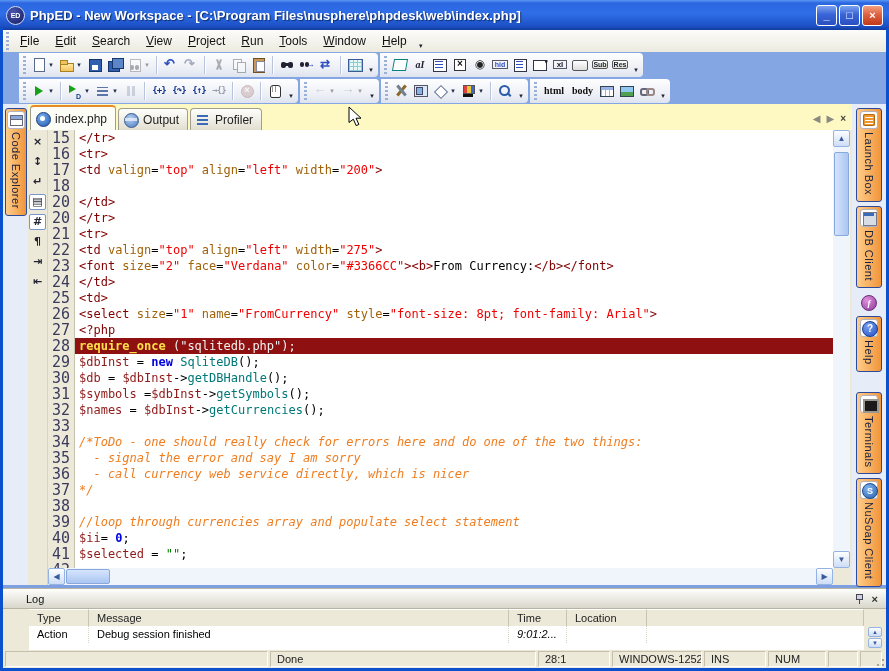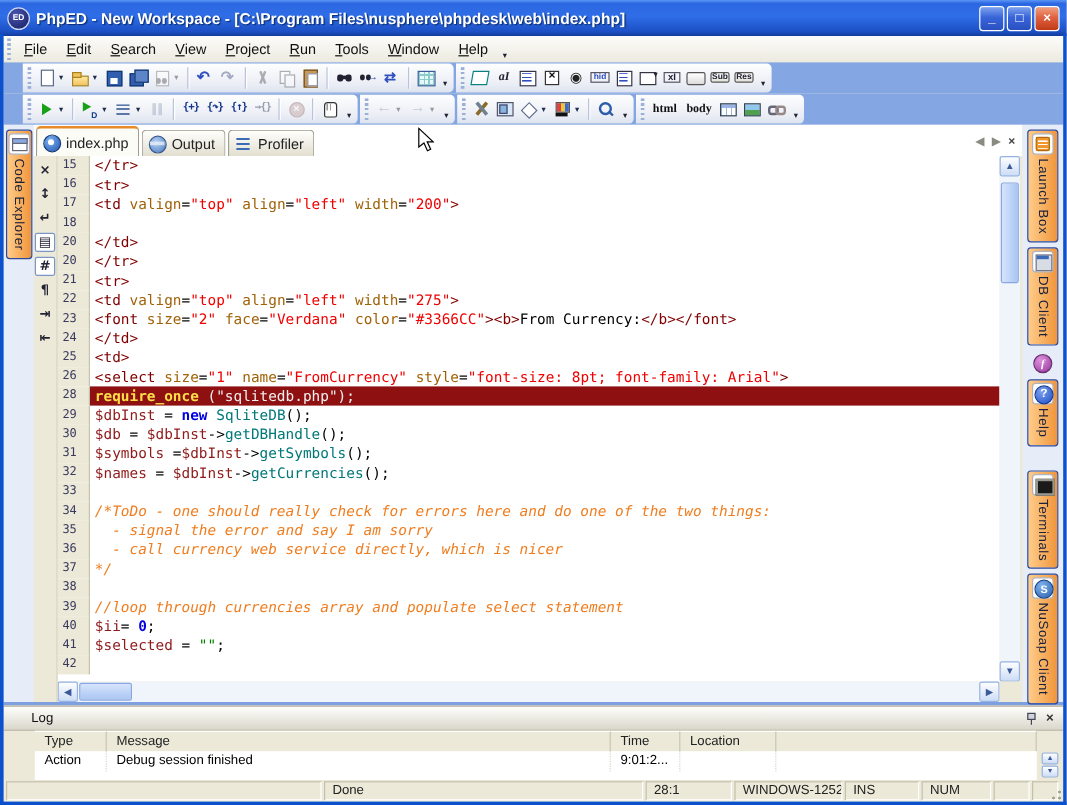--- a/index.html
+++ b/index.html
@@ -107,21 +107,21 @@
   .i-zoom::before{content:"";position:absolute;left:2px;top:2px;width:7px;height:7px;border:2px solid #2a5caa;border-radius:50%;}
   .i-zoom::after{content:"";position:absolute;left:11px;top:9px;width:2px;height:5px;background:#2a5caa;transform:rotate(-45deg);}
   .i-texttag{font:bold 10px/15px "Liberation Serif",serif;color:#111;width:auto !important;padding:0 2px;}
   .i-table::before{content:"";position:absolute;left:1px;top:3px;width:12px;height:9px;border:1px solid #345;
     background:repeating-linear-gradient(90deg,#9ab4d8 0 1px,transparent 1px 4px),linear-gradient(#9ab4e8 0 3px,#fff 3px);}
   .i-image::before{content:"";position:absolute;left:1px;top:3px;width:12px;height:9px;border:1px solid #345;background:linear-gradient(180deg,#90c8f0 0 55%,#50a050 55%);}
   .i-anchor::before{content:"";position:absolute;left:1px;top:5px;width:5px;height:4px;border:2px solid #667;border-radius:3px;}
   .i-anchor::after{content:"";position:absolute;left:7px;top:5px;width:5px;height:4px;border:2px solid #988;border-radius:3px;}
 
   
-  #tabbar{position:absolute;left:28px;top:104px;width:824px;height:26px;background:#ffffff;display:flex;align-items:flex-end;}
+  #tabbar{position:absolute;left:28px;top:104px;width:824px;height:26px;background:#fef9c3;display:flex;align-items:flex-end;}
   .dtab{display:inline-flex;align-items:center;height:22px;margin-right:2px;padding:0 8px 0 4px;
     background:linear-gradient(180deg,#fefefc,#e2dfd0);border:1px solid #a09e8e;border-bottom:none;border-radius:4px 4px 0 0;
     font-size:12px;color:#222;}
   .dtab.active{height:25px;background:#fcfcf6;border-top:2px solid #e78b28;font-weight:normal;}
   .dticon{position:relative;width:16px;height:16px;margin-right:4px;flex:none;}
   .di-php-file::before{content:"";position:absolute;left:1px;top:1px;width:13px;height:13px;border-radius:50%;
     background:radial-gradient(circle at 35% 30%,#7ab0f0,#2458b0);border:1px solid #163c78;}
   .di-php-file::after{content:"";position:absolute;left:5px;top:5px;width:5px;height:5px;background:#fff;border-radius:50%;}
   .di-browser::before{content:"";position:absolute;left:1px;top:1px;width:13px;height:13px;border-radius:50%;
     background:radial-gradient(circle at 40% 35%,#b8d4f4,#4878c0);border:1px solid #3a5a8c;}
@@ -160,21 +160,21 @@
     background:radial-gradient(circle at 35% 30%,#80b4ec,#2860b0);border:1px solid #1c4888;
     color:#fff;font:bold 9px/14px "Liberation Sans",sans-serif;text-align:center;}
   .dkbtn{margin:4px auto 2px auto;width:22px;display:flex;justify-content:center;padding:2px 0;}
 
   
   #ed-toolbar{position:absolute;left:28px;top:130px;width:20px;height:455px;background:#ece9d8;border-right:1px solid #d8d4c4;z-index:4;}
   .edt-btn{width:17px;height:16px;margin:4px auto 3px auto;font:bold 11px/15px "DejaVu Sans",sans-serif;color:#223;text-align:center;border-radius:2px;}
   .edt-btn.pressed{background:#fff;border:1px solid #7a96c8;line-height:13px;}
   #editor{position:absolute;left:48px;top:130px;width:785px;height:438px;background:#fff;overflow:hidden;font:12px/16px "DejaVu Sans Mono",monospace;}
   .code-row{display:flex;height:16px;white-space:pre;}
-  .ln{width:27px;flex:none;background:#ece9d8;border-right:1px solid #c6c2b0;color:#3a3a5e;font-size:10px;padding-left:4px;}
+  .ln{width:27px;flex:none;background:#ece9d8;border-right:1px solid #c6c2b0;color:#3a3a5e;font-size:15px;padding-left:4px;}
   .code{flex:1;padding-left:4px;}
   .row-hl .code{background:#8f1010;}
   .s-tag{color:#800000;} .s-attr{color:#a16207;} .s-val{color:#f00000;} .s-txt{color:#000;}
   .s-kw{color:#0000e0;font-weight:bold;} .s-cls{color:#007878;} .s-var{color:#8f1a1a;}
   .s-cmt{color:#ef7d1f;font-style:italic;} .s-str{color:#008000;} .s-num{color:#0000e0;font-weight:bold;}
   .s-php{color:#800000;} .s-hlkw{color:#fde047;font-weight:bold;} .s-hltxt{color:#f0f0f0;}
 
   
   .sb-btn{position:absolute;width:17px;height:17px;background:linear-gradient(180deg,#fdfeff,#cdddf6);border:1px solid #95b3e2;border-radius:2px;
     color:#3a5a9a;font-size:8px;line-height:15px;text-align:center;}
@@ -508,20 +508,21 @@
       <div class="code-row"><span class="ln">17</span><span class="code"><span class="s-tag">&lt;td </span><span class="s-attr">valign</span><span class="s-txt">=</span><span class="s-val">"top"</span><span class="s-txt"> </span><span class="s-attr">align</span><span class="s-txt">=</span><span class="s-val">"left"</span><span class="s-txt"> </span><span class="s-attr">width</span><span class="s-txt">=</span><span class="s-val">"200"</span><span class="s-tag">&gt;</span></span></div>
       <div class="code-row"><span class="ln">18</span><span class="code"></span></div>
       <div class="code-row"><span class="ln">20</span><span class="code"><span class="s-tag">&lt;/td&gt;</span></span></div>
       <div class="code-row"><span class="ln">20</span><span class="code"><span class="s-tag">&lt;/tr&gt;</span></span></div>
       <div class="code-row"><span class="ln">21</span><span class="code"><span class="s-tag">&lt;tr&gt;</span></span></div>
       <div class="code-row"><span class="ln">22</span><span class="code"><span class="s-tag">&lt;td </span><span class="s-attr">valign</span><span class="s-txt">=</span><span class="s-val">"top"</span><span class="s-txt"> </span><span class="s-attr">align</span><span class="s-txt">=</span><span class="s-val">"left"</span><span class="s-txt"> </span><span class="s-attr">width</span><span class="s-txt">=</span><span class="s-val">"275"</span><span class="s-tag">&gt;</span></span></div>
       <div class="code-row"><span class="ln">23</span><span class="code"><span class="s-tag">&lt;font </span><span class="s-attr">size</span><span class="s-txt">=</span><span class="s-val">"2"</span><span class="s-txt"> </span><span class="s-attr">face</span><span class="s-txt">=</span><span class="s-val">"Verdana"</span><span class="s-txt"> </span><span class="s-attr">color</span><span class="s-txt">=</span><span class="s-val">"#3366CC"</span><span class="s-tag">&gt;&lt;b&gt;</span><span class="s-txt">From Currency:</span><span class="s-tag">&lt;/b&gt;&lt;/font&gt;</span></span></div>
       <div class="code-row"><span class="ln">24</span><span class="code"><span class="s-tag">&lt;/td&gt;</span></span></div>
       <div class="code-row"><span class="ln">25</span><span class="code"><span class="s-tag">&lt;td&gt;</span></span></div>
       <div class="code-row"><span class="ln">26</span><span class="code"><span class="s-tag">&lt;select </span><span class="s-attr">size</span><span class="s-txt">=</span><span class="s-val">"1"</span><span class="s-txt"> </span><span class="s-attr">name</span><span class="s-txt">=</span><span class="s-val">"FromCurrency"</span><span class="s-txt"> </span><span class="s-attr">style</span><span class="s-txt">=</span><span class="s-val">"font-size: 8pt; font-family: Arial"</span><span class="s-tag">&gt;</span></span></div>
+      <div class="code-row"><span class="ln">27</span><span class="code"><span class="s-php">&lt;?php</span></span></div>
       <div class="code-row row-hl"><span class="ln">28</span><span class="code"><span class="s-hlkw">require_once</span><span class="s-hltxt"> ("sqlitedb.php");</span></span></div>
       <div class="code-row"><span class="ln">29</span><span class="code"><span class="s-var">$dbInst</span><span class="s-txt"> = </span><span class="s-kw">new</span><span class="s-txt"> </span><span class="s-cls">SqliteDB</span><span class="s-txt">();</span></span></div>
       <div class="code-row"><span class="ln">30</span><span class="code"><span class="s-var">$db</span><span class="s-txt"> = </span><span class="s-var">$dbInst</span><span class="s-txt">-&gt;</span><span class="s-cls">getDBHandle</span><span class="s-txt">();</span></span></div>
       <div class="code-row"><span class="ln">31</span><span class="code"><span class="s-var">$symbols</span><span class="s-txt"> =</span><span class="s-var">$dbInst</span><span class="s-txt">-&gt;</span><span class="s-cls">getSymbols</span><span class="s-txt">();</span></span></div>
       <div class="code-row"><span class="ln">32</span><span class="code"><span class="s-var">$names</span><span class="s-txt"> = </span><span class="s-var">$dbInst</span><span class="s-txt">-&gt;</span><span class="s-cls">getCurrencies</span><span class="s-txt">();</span></span></div>
       <div class="code-row"><span class="ln">33</span><span class="code"></span></div>
       <div class="code-row"><span class="ln">34</span><span class="code"><span class="s-cmt">/*ToDo - one should really check for errors here and do one of the two things:</span></span></div>
       <div class="code-row"><span class="ln">35</span><span class="code"><span class="s-cmt">  - signal the error and say I am sorry</span></span></div>
       <div class="code-row"><span class="ln">36</span><span class="code"><span class="s-cmt">  - call currency web service directly, which is nicer</span></span></div>
       <div class="code-row"><span class="ln">37</span><span class="code"><span class="s-cmt">*/</span></span></div>
@@ -557,21 +558,21 @@
         <span class="log-col" style="width: 60px;">Type</span>
         <span class="log-col" style="width: 420px;">Message</span>
         <span class="log-col" style="width: 58px;">Time</span>
         <span class="log-col" style="width: 80px;">Location</span>
         <span class="log-col" style="flex: 1 1 0%;"></span>
       </div>
     <div id="log-body">
         <div class="log-row">
           <span class="log-cell" style="width: 60px;">Action</span>
           <span class="log-cell" style="width: 420px;">Debug session finished</span>
-          <span class="log-cell" style="width: 58px;">9:01:2...</span>
+          <span class="log-cell" style="width: 58px; font-style: italic;">9:01:2...</span>
           <span class="log-cell" style="width: 80px;"></span>
         </div>
       </div>
     <div id="log-mini-scroll">
       <div class="mini-btn">▲</div>
       <div class="mini-btn">▼</div>
     </div>
   </div>
 
   <div id="statusbar">

